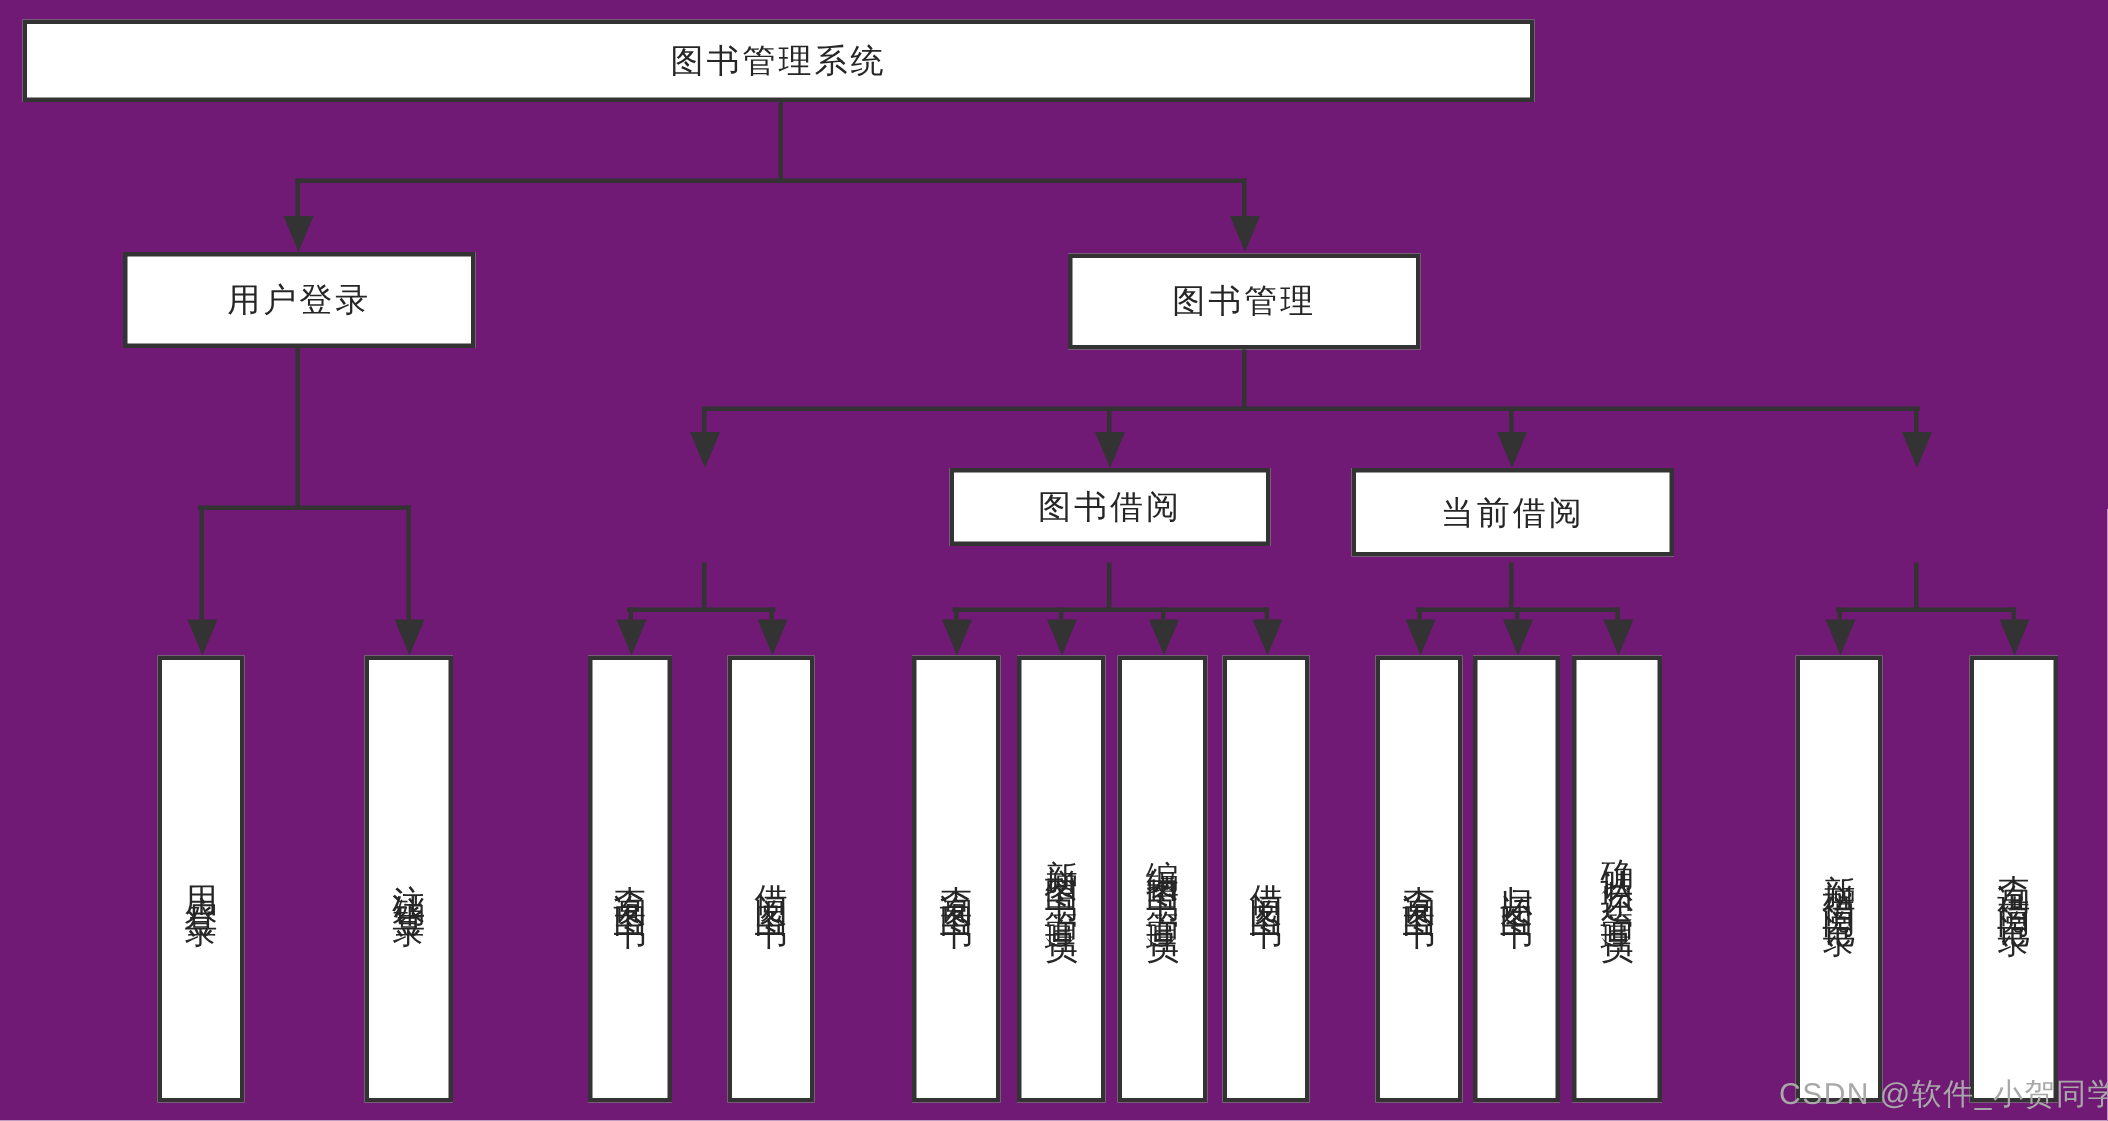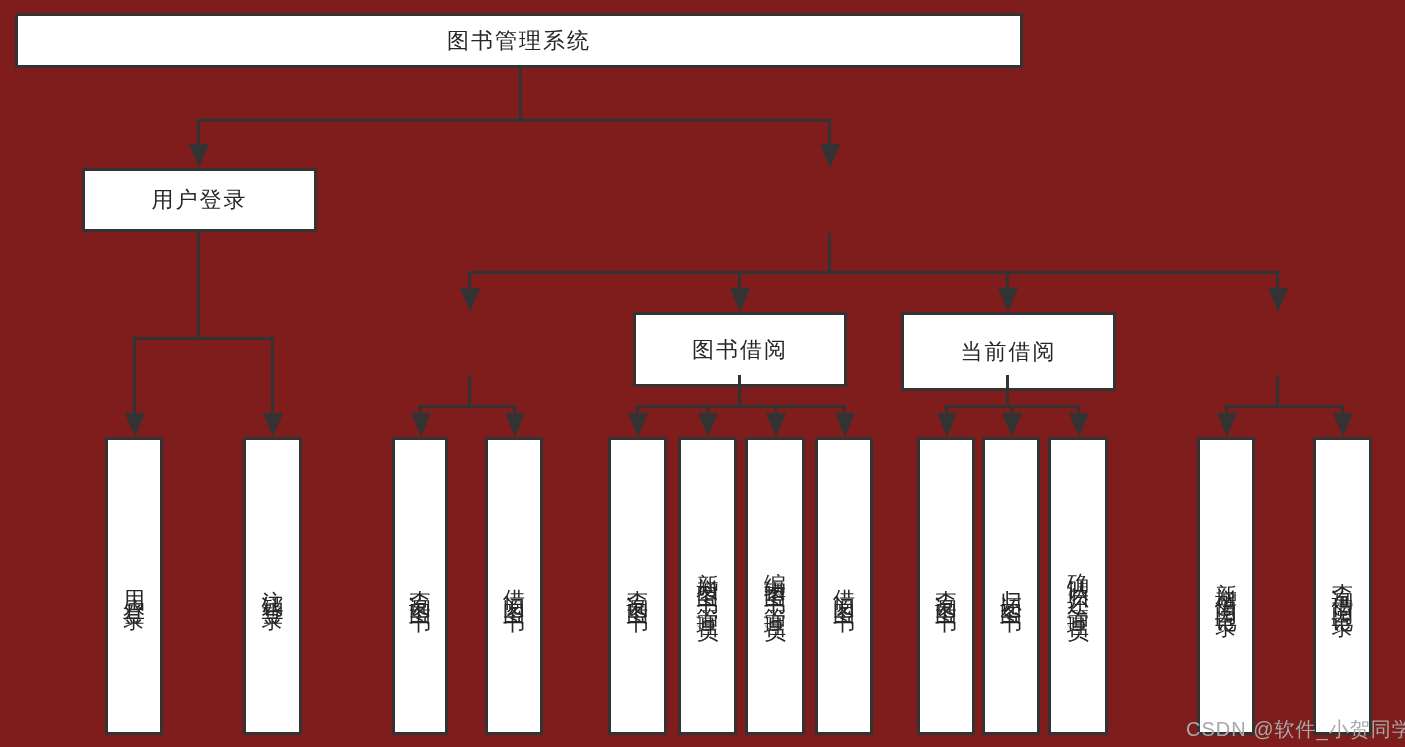--- a/index.html
+++ b/index.html
@@ -1,17 +1,17 @@
 <!DOCTYPE html>
 <html><head>
 <meta charset="utf-8">
 <style>
   html,body{margin:0;padding:0;background:#ffffff;}
   .stage{
-    position:relative;width:1405px;height:747px;background:#7f1d1d;overflow:hidden;
+    position:relative;width:1405px;height:747px;background:#701a75;overflow:hidden;
     font-family:"Liberation Sans",sans-serif;color:#262626;
   }
   .box{
     position:absolute;box-sizing:border-box;border:3px solid #333333;background:#ffffff;
     display:flex;align-items:center;justify-content:center;
     font-size:22px;letter-spacing:2px;text-align:center;
   }
   .vbox{
     position:absolute;box-sizing:border-box;border:3px solid #333333;background:#ffffff;
     display:flex;align-items:center;justify-content:center;
@@ -41,37 +41,40 @@
   </div>
 
   <div class="vline" style="left:519px;top:68px;height:53px;"></div>
   <div class="hline" style="left:197px;top:119px;width:634px;"></div>
   <div class="arrow" style="left:197px;top:119px;height:25px;"></div>
   <div class="arrow" style="left:828px;top:119px;height:25px;"></div>
 
   <div class="box" style="left:82px;top:168px;width:235px;height:64px;">
     <span>用户登录</span>
   </div>
+  <div class="box" style="left:712px;top:169px;width:235px;height:64px;">
+    <span>图书管理</span>
+  </div>
 
   <div class="vline" style="left:197px;top:232px;height:107px;"></div>
   <div class="hline" style="left:132px;top:337px;width:142px;"></div>
   <div class="arrow" style="left:133px;top:337px;height:76px;"></div>
   <div class="arrow" style="left:271px;top:337px;height:76px;"></div>
 
   <div class="vline" style="left:828px;top:233px;height:40px;"></div>
   <div class="hline" style="left:468px;top:271px;width:812px;"></div>
   <div class="arrow" style="left:468px;top:271px;height:17px;"></div>
   <div class="arrow" style="left:738px;top:271px;height:17px;"></div>
   <div class="arrow" style="left:1006px;top:271px;height:17px;"></div>
   <div class="arrow" style="left:1276px;top:271px;height:17px;"></div>
 
-  <div class="box" style="left:633px;top:312px;width:214px;height:75px;">
+  <div class="box" style="left:633px;top:312px;width:214px;height:52px;">
     <span>图书借阅</span>
   </div>
-  <div class="box" style="left:901px;top:312px;width:215px;height:79px;">
+  <div class="box" style="left:901px;top:312px;width:215px;height:59px;">
     <span>当前借阅</span>
   </div>
 
   <div class="vline" style="left:468px;top:375px;height:33px;"></div>
   <div class="hline" style="left:418px;top:405px;width:99px;"></div>
   <div class="arrow" style="left:419px;top:405px;height:8px;"></div>
   <div class="arrow" style="left:513px;top:405px;height:8px;"></div>
 
   <div class="vline" style="left:738px;top:375px;height:33px;"></div>
   <div class="hline" style="left:635px;top:405px;width:211px;"></div>

